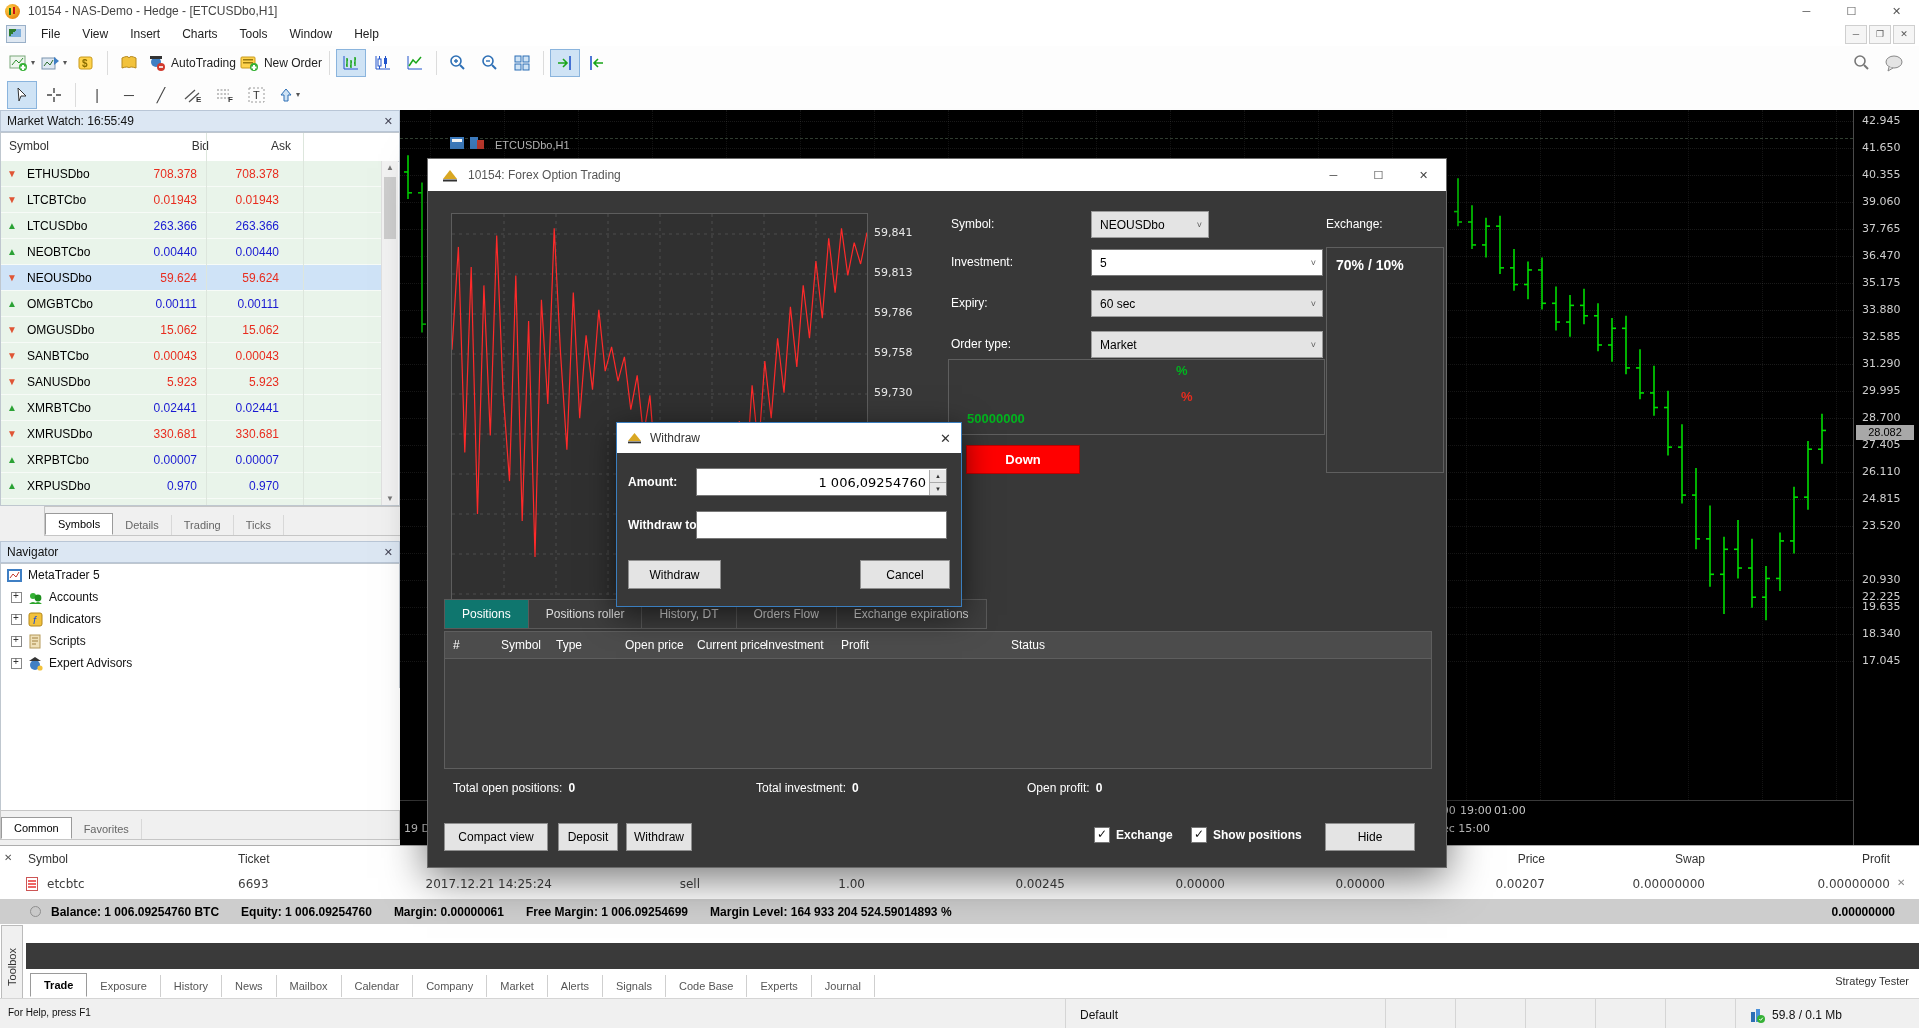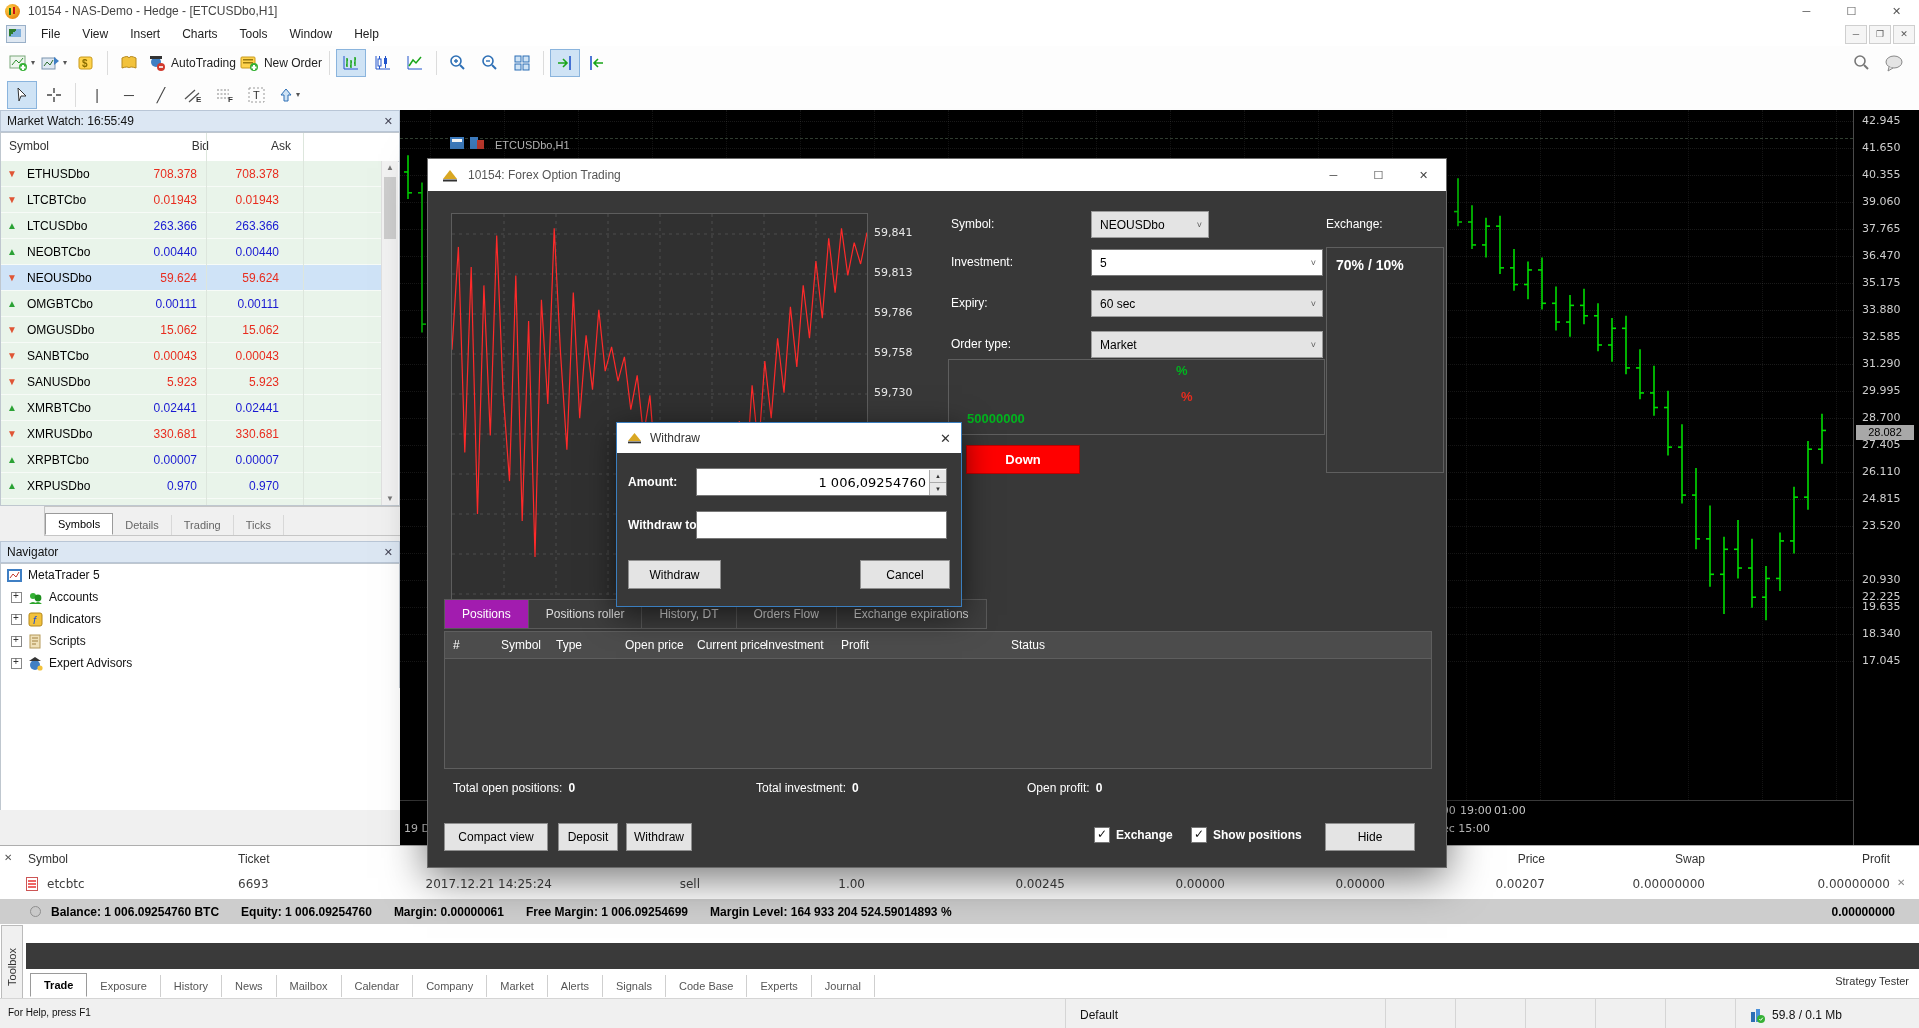--- a/index.html
+++ b/index.html
@@ -90,21 +90,21 @@
   .exbox{position:absolute;left:898px;top:88px;width:116px;height:224px;border:1px solid #5f5f5f;}
   .exval{position:absolute;left:908px;top:98px;color:#fff;font-weight:bold;font-size:14px;}
   .paybox{position:absolute;left:520px;top:200px;width:375px;height:74px;border:1px solid #5f5f5f;}
   .payfrag{position:absolute;font-weight:bold;font-size:13px;}
   .green{color:#00b41e;}
   .red{color:#e82c1e;}
   .downbtn{position:absolute;left:538px;top:286px;width:112px;height:27px;background:#f00;border:1px solid #b00;color:#fff;font-weight:bold;font-size:13px;display:flex;align-items:center;justify-content:center;}
   #fxtabs{position:absolute;left:16px;top:440px;display:flex;height:30px;}
   .fxtab{padding:0 17px;display:flex;align-items:center;background:#3d3d3d;border:1px solid #5a5a5a;border-left:none;color:#ddd;font-size:12px;}
   .fxtab:first-child{border-left:1px solid #5a5a5a;}
-  .fxtab.on{background:#a21caf;color:#fff;}
+  .fxtab.on{background:#0f766e;color:#fff;}
   .fxthead{position:absolute;left:16px;top:472px;width:988px;height:28px;background:#4c4c4c;border:1px solid #5e5e5e;box-sizing:border-box;}
   .fxthead span{position:absolute;top:6px;color:#fff;font-size:12px;white-space:nowrap;}
   .fxtbody{position:absolute;left:16px;top:500px;width:988px;height:110px;background:#3f3f3f;border:1px solid #5e5e5e;border-top:none;box-sizing:border-box;}
   .totline{position:absolute;top:622px;color:#fff;font-size:12px;}
   .totline b{margin-left:6px;}
   .dbtn{position:absolute;top:664px;height:28px;background:#e4e4e4;border:1px solid #8f8f8f;color:#000;font-size:12px;display:flex;align-items:center;justify-content:center;box-sizing:border-box;}
   .chk{position:absolute;top:668px;display:flex;align-items:center;color:#fff;font-size:12px;font-weight:bold;}
   .chk .box{width:14px;height:14px;background:#fff;border:1px solid #777;margin-right:6px;color:#111;font-size:12px;line-height:13px;text-align:center;font-weight:bold;}
   
   #wddlg{position:absolute;left:616px;top:422px;width:346px;height:185px;background:#383838;border:1px solid #3a7ebf;box-shadow:0 8px 30px rgba(0,0,0,.6);box-sizing:border-box;}
@@ -512,20 +512,24 @@
           <svg width="15" height="15">
             <circle cx="7" cy="9" r="5" fill="#3f7fc4"></circle>
             <polygon points="1,5 13,5 7,1" fill="#333"></polygon>
             <circle cx="12" cy="12" r="2.6" fill="#f2c23c"></circle>
           </svg>
         </span>
         <span>Expert Advisors</span>
       </div>
     </div>
   <div class="navwhite"></div>
+  <div class="ptabs" style="top:810px;" id="nav-tabs">
+      <span class="ptab on">Common</span>
+      <span class="ptab">Favorites</span>
+    </div>
 
   <div id="chartwin">
     <div id="chart-grid">
         <div class="gh" style="top: 11px;"></div>
         <div class="gh" style="top: 38px;"></div>
         <div class="gh" style="top: 65px;"></div>
         <div class="gh" style="top: 92px;"></div>
         <div class="gh" style="top: 119px;"></div>
         <div class="gh" style="top: 146px;"></div>
         <div class="gh" style="top: 173px;"></div>

